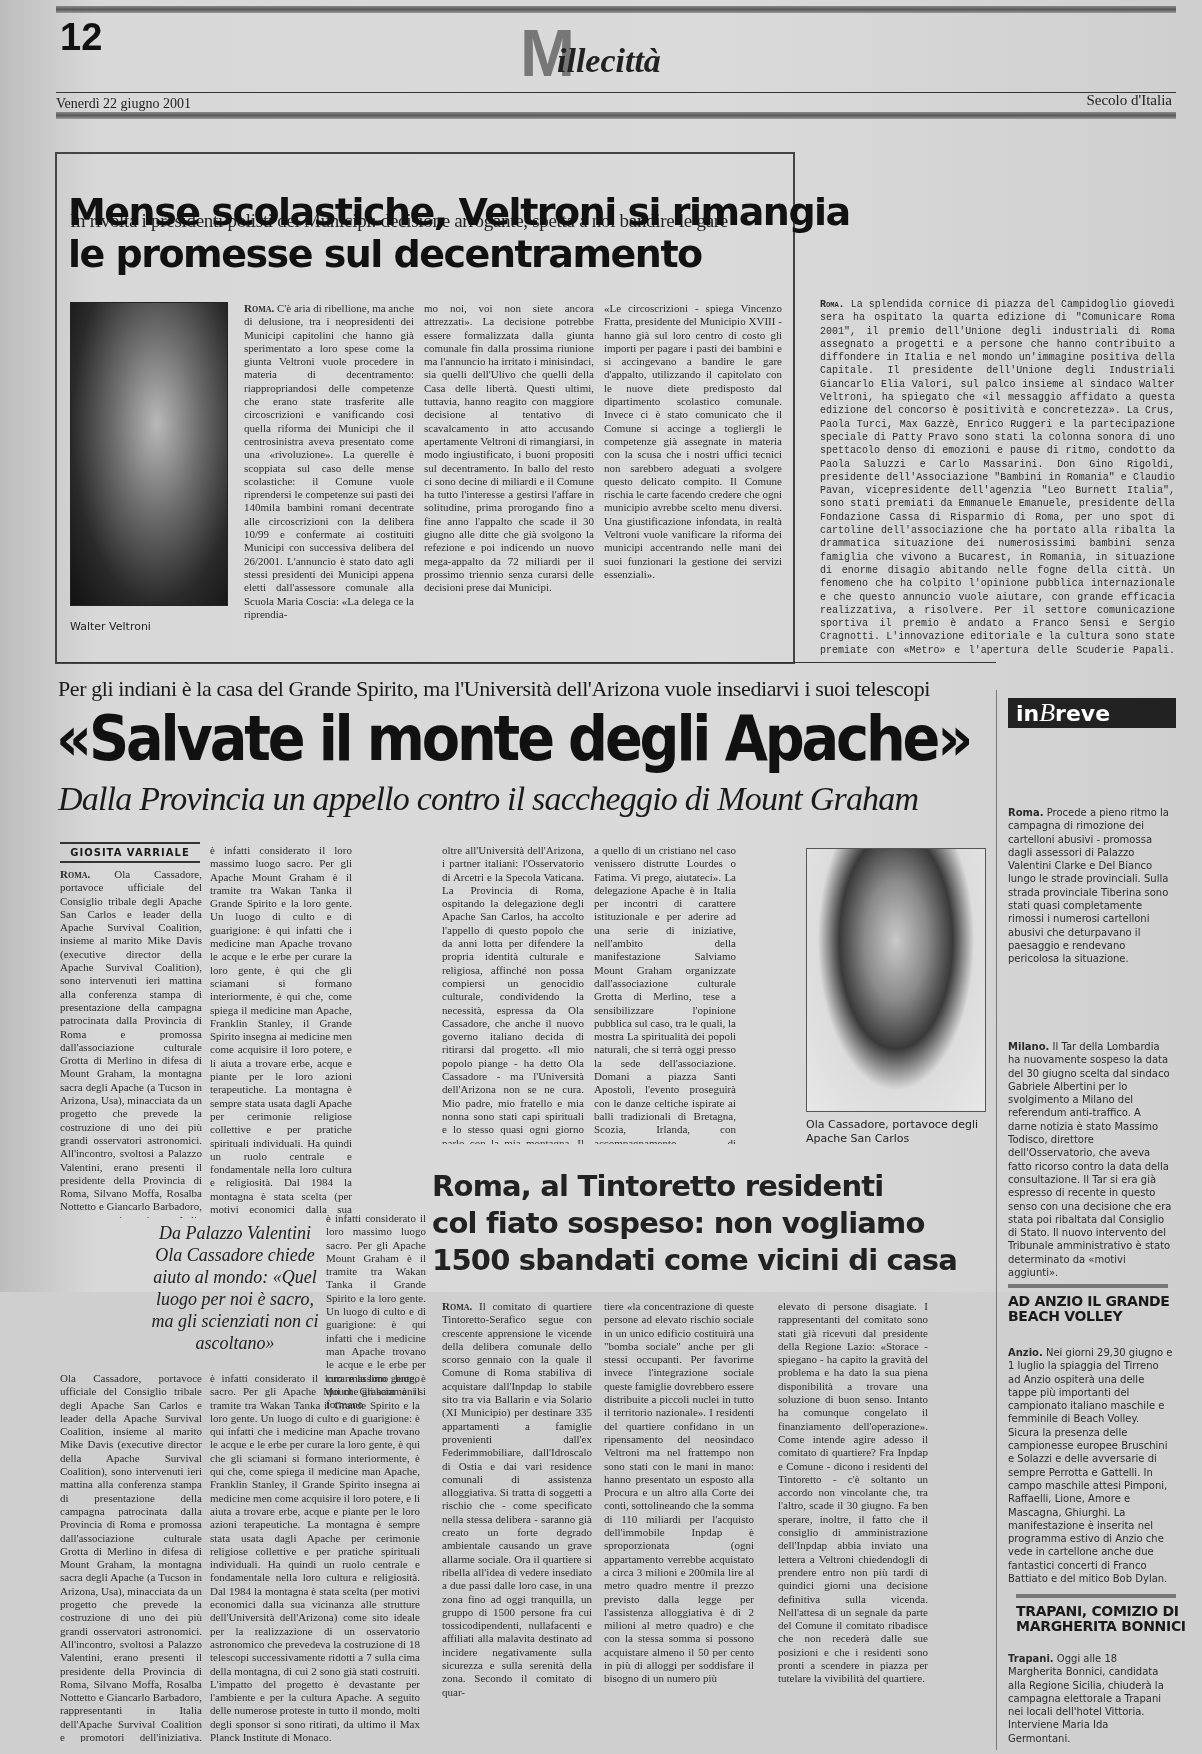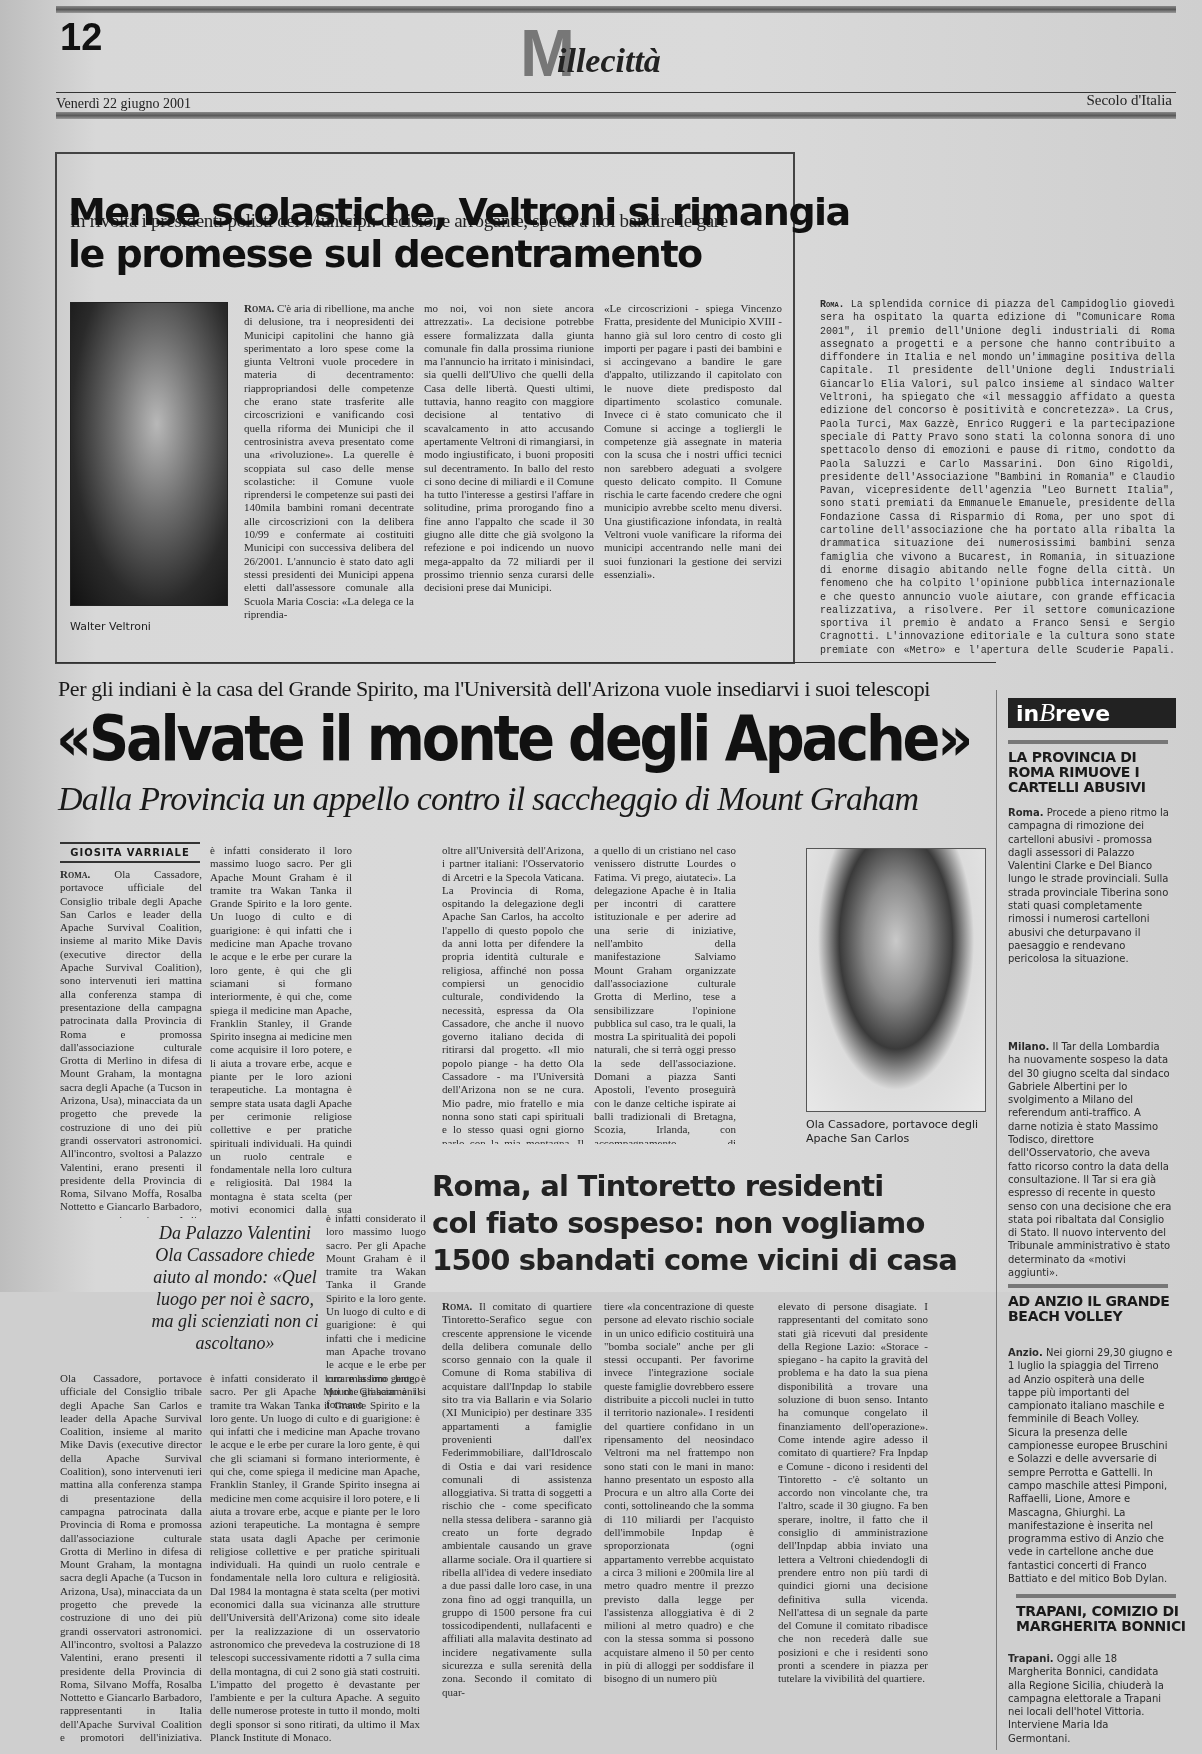--- a/index.html
+++ b/index.html
@@ -92,21 +92,20 @@
     <div>col fiato sospeso: non vogliamo</div>
     <div>1500 sbandati come vicini di casa</div>
   </div>
   <div class="col" style="left:442px;top:1300px;width:150px;height:442px;"><b class="lead">Roma.</b> <span>Il comitato di quartiere Tintoretto-Serafico segue con crescente apprensione le vicende della delibera comunale dello scorso gennaio con la quale il Comune di Roma stabiliva di acquistare dall'Inpdap lo stabile sito tra via Ballarin e via Solario (XI Municipio) per destinare 335 appartamenti a famiglie provenienti dall'ex Federimmobiliare, dall'Idroscalo di Ostia e dai vari residence comunali di assistenza alloggiativa. Si tratta di soggetti a rischio che - come specificato nella stessa delibera - saranno già creato un forte degrado ambientale causando un grave allarme sociale. Ora il quartiere si ribella all'idea di vedere insediato a due passi dalle loro case, in una zona fino ad oggi tranquilla, un gruppo di 1500 persone fra cui tossicodipendenti, nullafacenti e affiliati alla malavita destinato ad incidere negativamente sulla sicurezza e sulla serenità della zona. Secondo il comitato di quar-</span></div>
   <div class="col" style="left:604px;top:1300px;width:150px;height:442px;"><span>tiere «la concentrazione di queste persone ad elevato rischio sociale in un unico edificio costituirà una "bomba sociale" anche per gli stessi occupanti. Per favorirne invece l'integrazione sociale queste famiglie dovrebbero essere distribuite a piccoli nuclei in tutto il territorio nazionale». I residenti del quartiere confidano in un ripensamento del neosindaco Veltroni ma nel frattempo non sono stati con le mani in mano: hanno presentato un esposto alla Procura e un altro alla Corte dei conti, sottolineando che la somma di 110 miliardi per l'acquisto dell'immobile Inpdap è sproporzionata (ogni appartamento verrebbe acquistato a circa 3 milioni e 200mila lire al metro quadro mentre il prezzo previsto dalla legge per l'assistenza alloggiativa è di 2 milioni al metro quadro) e che con la stessa somma si possono acquistare almeno il 50 per cento in più di alloggi per soddisfare il bisogno di un numero più</span></div>
   <div class="col" style="left:778px;top:1300px;width:150px;height:442px;"><span>elevato di persone disagiate. I rappresentanti del comitato sono stati già ricevuti dal presidente della Regione Lazio: «Storace - spiegano - ha capito la gravità del problema e ha dato la sua piena disponibilità a trovare una soluzione di buon senso. Intanto ha comunque congelato il finanziamento dell'operazione». Come intende agire adesso il comitato di quartiere? Fra Inpdap e Comune - dicono i residenti del Tintoretto - c'è soltanto un accordo non vincolante che, tra l'altro, scade il 30 giugno. Fa ben sperare, inoltre, il fatto che il consiglio di amministrazione dell'Inpdap abbia inviato una lettera a Veltroni chiedendogli di prendere entro non più tardi di quindici giorni una decisione definitiva sulla vicenda. Nell'attesa di un segnale da parte del Comune il comitato ribadisce che non recederà dalle sue posizioni e che i residenti sono pronti a scendere in piazza per tutelare la vivibilità del quartiere.</span></div>
 
   <div class="vsep" style="left:996px;top:690px;height:1060px;"></div>
   <div class="breve"><span>in</span><i>B</i><span>reve</span></div>
 
-  <div class="bhead" style="top:740px;">LA PROVINCIA DI ROMA RIMUOVE I CARTELLI ABUSIVI</div>
   <div class="btext" style="top:806px;height:170px;"><b>Roma.</b> <span>Procede a pieno ritmo la campagna di rimozione dei cartelloni abusivi - promossa dagli assessori di Palazzo Valentini Clarke e Del Bianco lungo le strade provinciali. Sulla strada provinciale Tiberina sono stati quasi completamente rimossi i numerosi cartelloni abusivi che deturpavano il paesaggio e rendevano pericolosa la situazione.</span></div>
 
   <div class="btext" style="top:1040px;height:238px;"><b>Milano.</b> <span>Il Tar della Lombardia ha nuovamente sospeso la data del 30 giugno scelta dal sindaco Gabriele Albertini per lo svolgimento a Milano del referendum anti-traffico. A darne notizia è stato Massimo Todisco, direttore dell'Osservatorio, che aveva fatto ricorso contro la data della consultazione. Il Tar si era già espresso di recente in questo senso con una decisione che era stata poi ribaltata dal Consiglio di Stato. Il nuovo intervento del Tribunale amministrativo è stato determinato da «motivi aggiunti».</span></div>
 
   <div class="bhead" style="top:1284px;">AD ANZIO IL GRANDE BEACH VOLLEY</div>
   <div class="btext" style="top:1346px;height:250px;"><b>Anzio.</b> <span>Nei giorni 29,30 giugno e 1 luglio la spiaggia del Tirreno ad Anzio ospiterà una delle tappe più importanti del campionato italiano maschile e femminile di Beach Volley. Sicura la presenza delle campionesse europee Bruschini e Solazzi e delle avversarie di sempre Perrotta e Gattelli. In campo maschile attesi Pimponi, Raffaelli, Lione, Amore e Mascagna, Ghiurghi. La manifestazione è inserita nel programma estivo di Anzio che vede in cartellone anche due fantastici concerti di Franco Battiato e del mitico Bob Dylan.</span></div>
 
   <div class="bhead" style="top:1594px;margin-left:8px;">TRAPANI, COMIZIO DI MARGHERITA BONNICI</div>
   <div class="btext" style="top:1652px;height:90px;"><b>Trapani.</b> <span>Oggi alle 18 Margherita Bonnici, candidata alla Regione Sicilia, chiuderà la campagna elettorale a Trapani nei locali dell'hotel Vittoria. Interviene Maria Ida Germontani.</span></div>
 </div>

